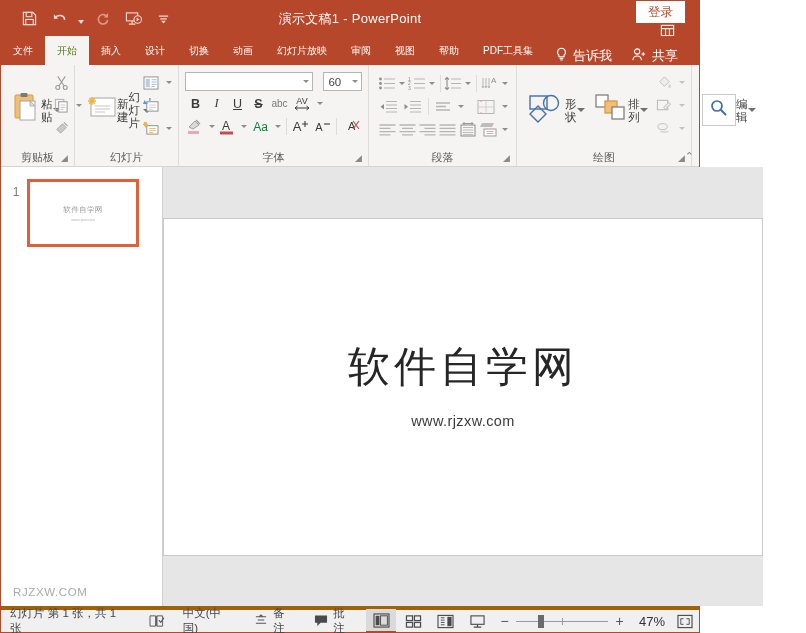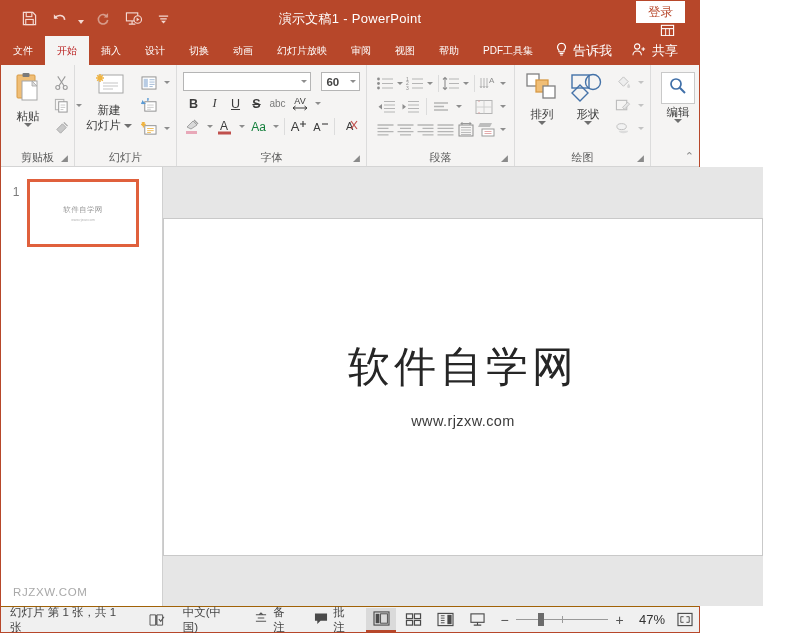--- a/index.html
+++ b/index.html
@@ -86,27 +86,27 @@
   }
   .tab {
     color: #ffffff;
     font-size: 10px;
     padding: 0 12px;
     display: flex; align-items: center;
     white-space: nowrap;
   }
   .tab.active {
     background: #f5f4f3;
-    color: #b91c1c;
+    color: #4d7c0f;
   }
   .tab-extra {
     color: #ffffff;
     font-size: 13px;
     padding: 0 10px;
-    display: flex; align-items: center; gap: 5px;
+    display: flex; align-items: flex-end; gap: 5px;
     white-space: nowrap;
   }
   .tab-spacer { flex: 1; }
 
   
   .ribbon {
     height: 102px;
     background: #f5f4f3;
     border-bottom: 1px solid #d4d4d4;
     display: flex;
@@ -132,21 +132,21 @@
   }
   .dlg-launcher {
     position: absolute;
     right: 5px; bottom: 3px;
     width: 9px; height: 9px;
     color: #8a8a8a;
     font-size: 9px;
     line-height: 9px;
   }
   .big-btn {
-    display: flex; flex-direction: column; align-items: center;
+    display: flex; flex-direction: row; align-items: center;
     justify-content: flex-start;
     padding: 2px 5px;
     min-width: 44px;
   }
   .big-btn .lbl {
     font-size: 11.5px; color: #3b3b3b; text-align: center;
     line-height: 13px; margin-top: 2px;
   }
   .big-btn .lbl.dim { color: #b5b0ac; }
   .sm-col { display: flex; flex-direction: column; justify-content: flex-start; gap: 2px; padding-top: 2px; }
@@ -171,21 +171,21 @@
   }
   .arrow-lg {
     width: 0; height: 0;
     border-left: 4px solid transparent;
     border-right: 4px solid transparent;
     border-top: 4.5px solid #6f6f6f;
   }
   .vdiv { width: 1px; background: #dcdcdc; margin: 2px 3px; align-self: stretch; }
 
   
-  .font-row1 { display: flex; align-items: center; gap: 10px; padding-top: 1px; font-weight: bold; }
+  .font-row1 { display: flex; align-items: center; gap: 10px; padding-top: 1px; }
   .combo {
     height: 19px;
     background: #ffffff;
     border: 1px solid #b5b5b5;
     display: flex; align-items: center;
     font-size: 11.5px;
     color: #444;
     padding-left: 4px;
   }
   .combo .cval { flex: 1; }
@@ -257,21 +257,21 @@
     font-size: 14.5px;
     color: #3b3b3b;
     margin-top: 22px;
     letter-spacing: .4px;
   }
 
   
   .statusbar {
     height: 26px;
     background: #f0f0f0;
-    border-top: 1px solid #a16207;
+    border-top: 4px solid #a16207;
     display: flex; align-items: center;
     font-size: 11.5px;
     color: #444;
     flex: 0 0 26px;
   }
   .sb-item { display: flex; align-items: center; gap: 5px; padding: 0 9px; height: 26px; }
   .sb-spacer { flex: 1; }
   .view-btn {
     width: 30px; height: 24px;
     display: flex; align-items: center; justify-content: center;
@@ -715,40 +715,40 @@
       <div class="rgroup-label">
         <span>段落</span>
         <span class="dlg-launcher">◢</span>
       </div>
     </div>
 
     <div class="rgroup" style="width:180px">
       <div class="rgroup-body">
         <div class="big-btn">
           <span>
+            <svg width="38" height="30" viewBox="0 0 38 30">
+              <rect x="3" y="3" width="17" height="13" fill="none" stroke="#4472a8" stroke-width="1.4"></rect>
+              <circle cx="24" cy="10" r="7.5" fill="none" stroke="#4472a8" stroke-width="1.4"></circle>
+              <path d="M11 13 L19 21 L11 29 L3 21 Z" fill="none" stroke="#4472a8" stroke-width="1.4"></path>
+            </svg>
+          </span>
+          <span class="lbl">形状</span>
+          <span class="arrow-lg"></span>
+        </div>
+        <div class="big-btn">
+          <span>
             <svg width="34" height="30" viewBox="0 0 34 30">
               <rect x="2" y="2" width="12" height="12" fill="#ffffff" stroke="#808080" stroke-width="1.3"></rect>
               <rect x="11" y="8" width="12" height="12" fill="#f0be76" stroke="#d79a45" stroke-width="1.3"></rect>
               <rect x="18" y="14" width="12" height="12" fill="#ffffff" stroke="#808080" stroke-width="1.3"></rect>
             </svg>
           </span>
           <span class="lbl">排列</span>
           <span class="arrow-lg"></span>
         </div>
-        <div class="big-btn">
-          <span>
-            <svg width="38" height="30" viewBox="0 0 38 30">
-              <rect x="3" y="3" width="17" height="13" fill="none" stroke="#4472a8" stroke-width="1.4"></rect>
-              <circle cx="24" cy="10" r="7.5" fill="none" stroke="#4472a8" stroke-width="1.4"></circle>
-              <path d="M11 13 L19 21 L11 29 L3 21 Z" fill="none" stroke="#4472a8" stroke-width="1.4"></path>
-            </svg>
-          </span>
-          <span class="lbl">形状</span>
-          <span class="arrow-lg"></span>
-        </div>
         <div class="sm-col">
           <div class="sm-row">
             <div class="sm-btn dim">
               <svg width="16" height="15" viewBox="0 0 17 16">
                   <path d="M4 7 L9 2 l5 5 l-5 5 z" fill="#eeeeee" stroke="#bdbdbd" stroke-width="1"></path>
                   <path d="M14.5 9 c1.2 1.8 1.6 2.6 1.6 3.2 a1.6 1.6 0 0 1 -3.2 0 c0-.6 .4-1.4 1.6-3.2z" fill="#d6d6d6"></path>
                 </svg>
             </div>
             <div class="mini-caret">
                 <i style="border-top-color:#c3c3c3"></i>

